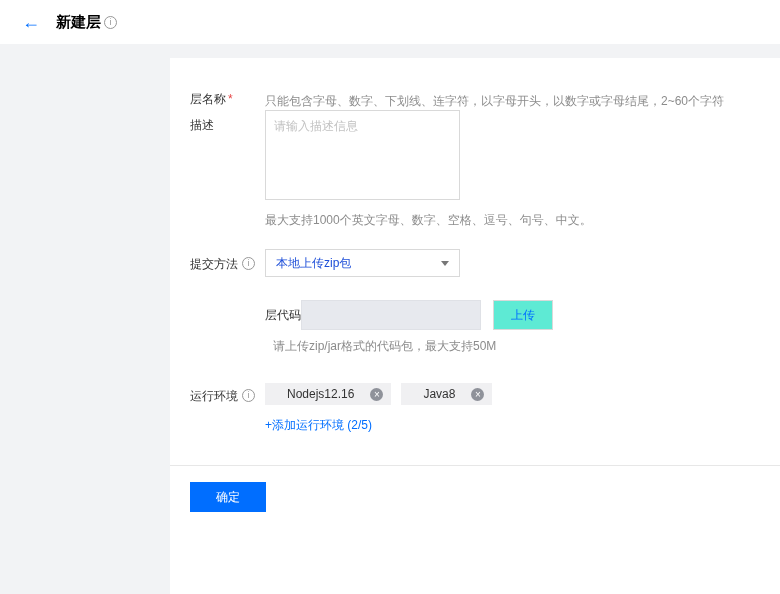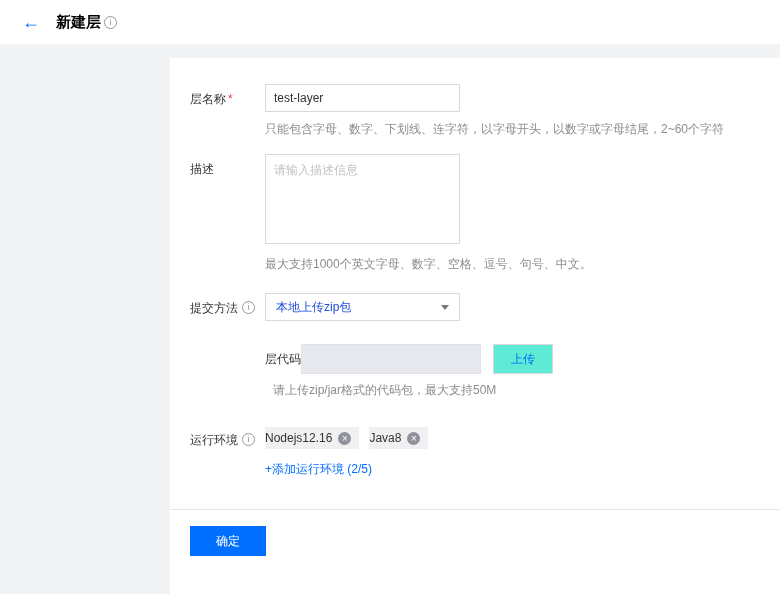--- a/index.html
+++ b/index.html
@@ -20,21 +20,21 @@
     display:inline-block; width:13px; height:13px; border:1px solid #979797;
     border-radius:50%; font-size:9px; line-height:11px; text-align:center;
     color:#979797; font-style:normal; margin-left:4px; vertical-align:2px;
   }
   .title-info { margin-left:3px; vertical-align:3px; }
 
   
   .content { height:550px; padding:14px 0 0 170px; }
   .card { background:#ffffff; width:610px; height:536px; padding:26px 20px 0 20px; }
 
-  .row { display:flex; margin-bottom:16px; }
+  .row { display:flex; }
   .label-col { width:75px; flex-shrink:0; padding-top:7px; font-size:12px; color:#333; white-space:nowrap; }
   .required { color:#e54545; margin-left:2px; }
   .control-col { flex:1; }
 
   .text-input {
     width:195px; height:28px; border:1px solid #d9d9d9; background:#fff;
     font-size:12px; color:#333; padding:0 8px; outline:none;
     font-family:"Liberation Sans","DejaVu Sans",sans-serif;
   }
   .hint { font-size:12px; color:#8c8c8c; margin-top:9px; line-height:17px; }
@@ -68,22 +68,22 @@
   .upload-btn {
     width:60px; height:30px; margin-left:12px; background:#5eead4; border:1px solid #d9d9d9;
     color:#006eff; font-size:12px; cursor:pointer;
     font-family:Liberation Serif, serif;
   }
   .code-hint { margin-top:8px; margin-left:8px; }
 
   .row-runtime { margin-bottom:0; }
   .tags { display:flex; gap:10px; padding-top:2px; }
   .tag {
-    display:inline-flex; align-items:center; gap:6px; background:#f0f0f2;
-    padding:4px 8px 4px 0; font-size:12px; color:#333; border-radius:0;
+    display:inline-flex; align-items:center; gap:16px; background:#f0f0f2;
+    padding:4px 8px 4px 22px; font-size:12px; color:#333; border-radius:0;
   }
   .tag-close {
     width:13px; height:13px; border-radius:50%; background:#8f929a; color:#fff;
     font-size:10px; line-height:13px; text-align:center; cursor:pointer; display:inline-block;
   }
   .add-runtime-link { display:inline-block; margin-top:12px; font-size:12px; color:#006eff; cursor:pointer; text-decoration:none; }
 
   .divider { height:1px; background:#e7e7e7; margin-top:31px; margin-left:-20px; margin-right:-20px; }
 
   .confirm-btn {
@@ -105,21 +105,20 @@
 
   <div class="content">
     <div class="card">
 
       
       <div class="row">
         <div class="label-col">
           <span>层名称</span><span class="required">*</span>
         </div>
         <div class="control-col">
-          <input class="text-input" type="text" value="test-layer" style="">
           <div class="hint">只能包含字母、数字、下划线、连字符，以字母开头，以数字或字母结尾，2~60个字符</div>
         </div>
       </div>
 
       
       <div class="row row-desc">
         <div class="label-col">
           <span>描述</span>
         </div>
         <div class="control-col">

